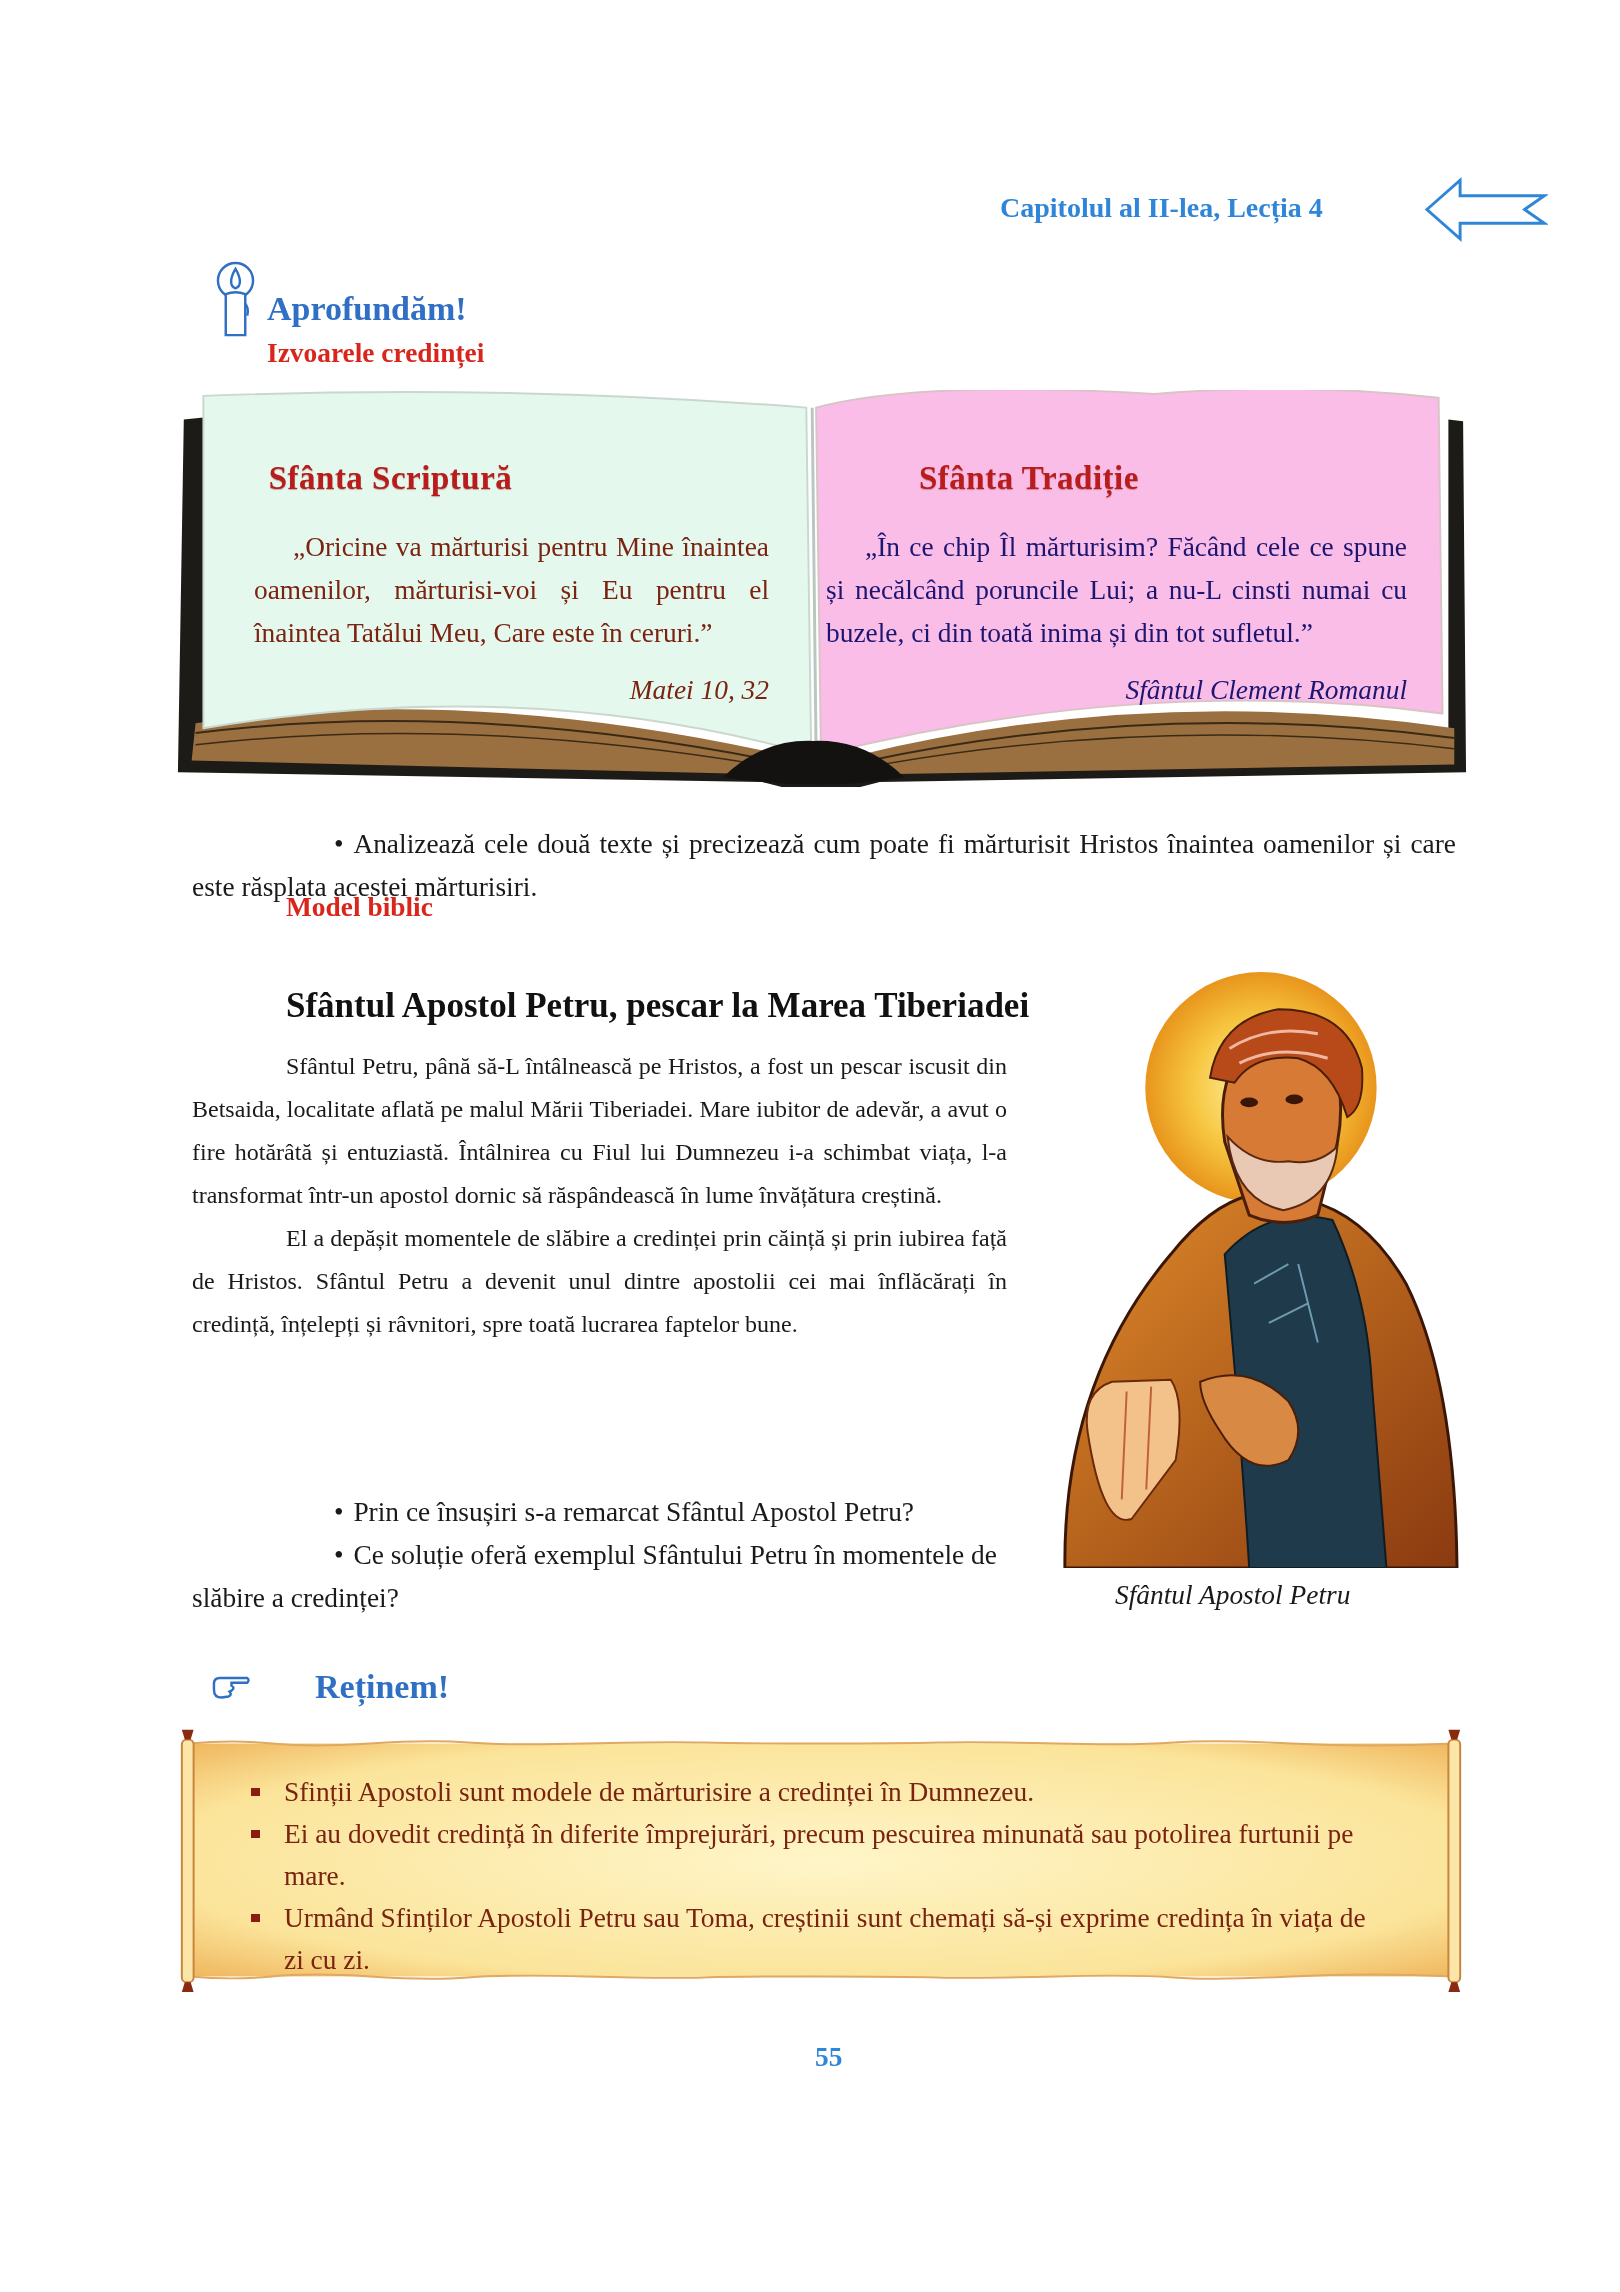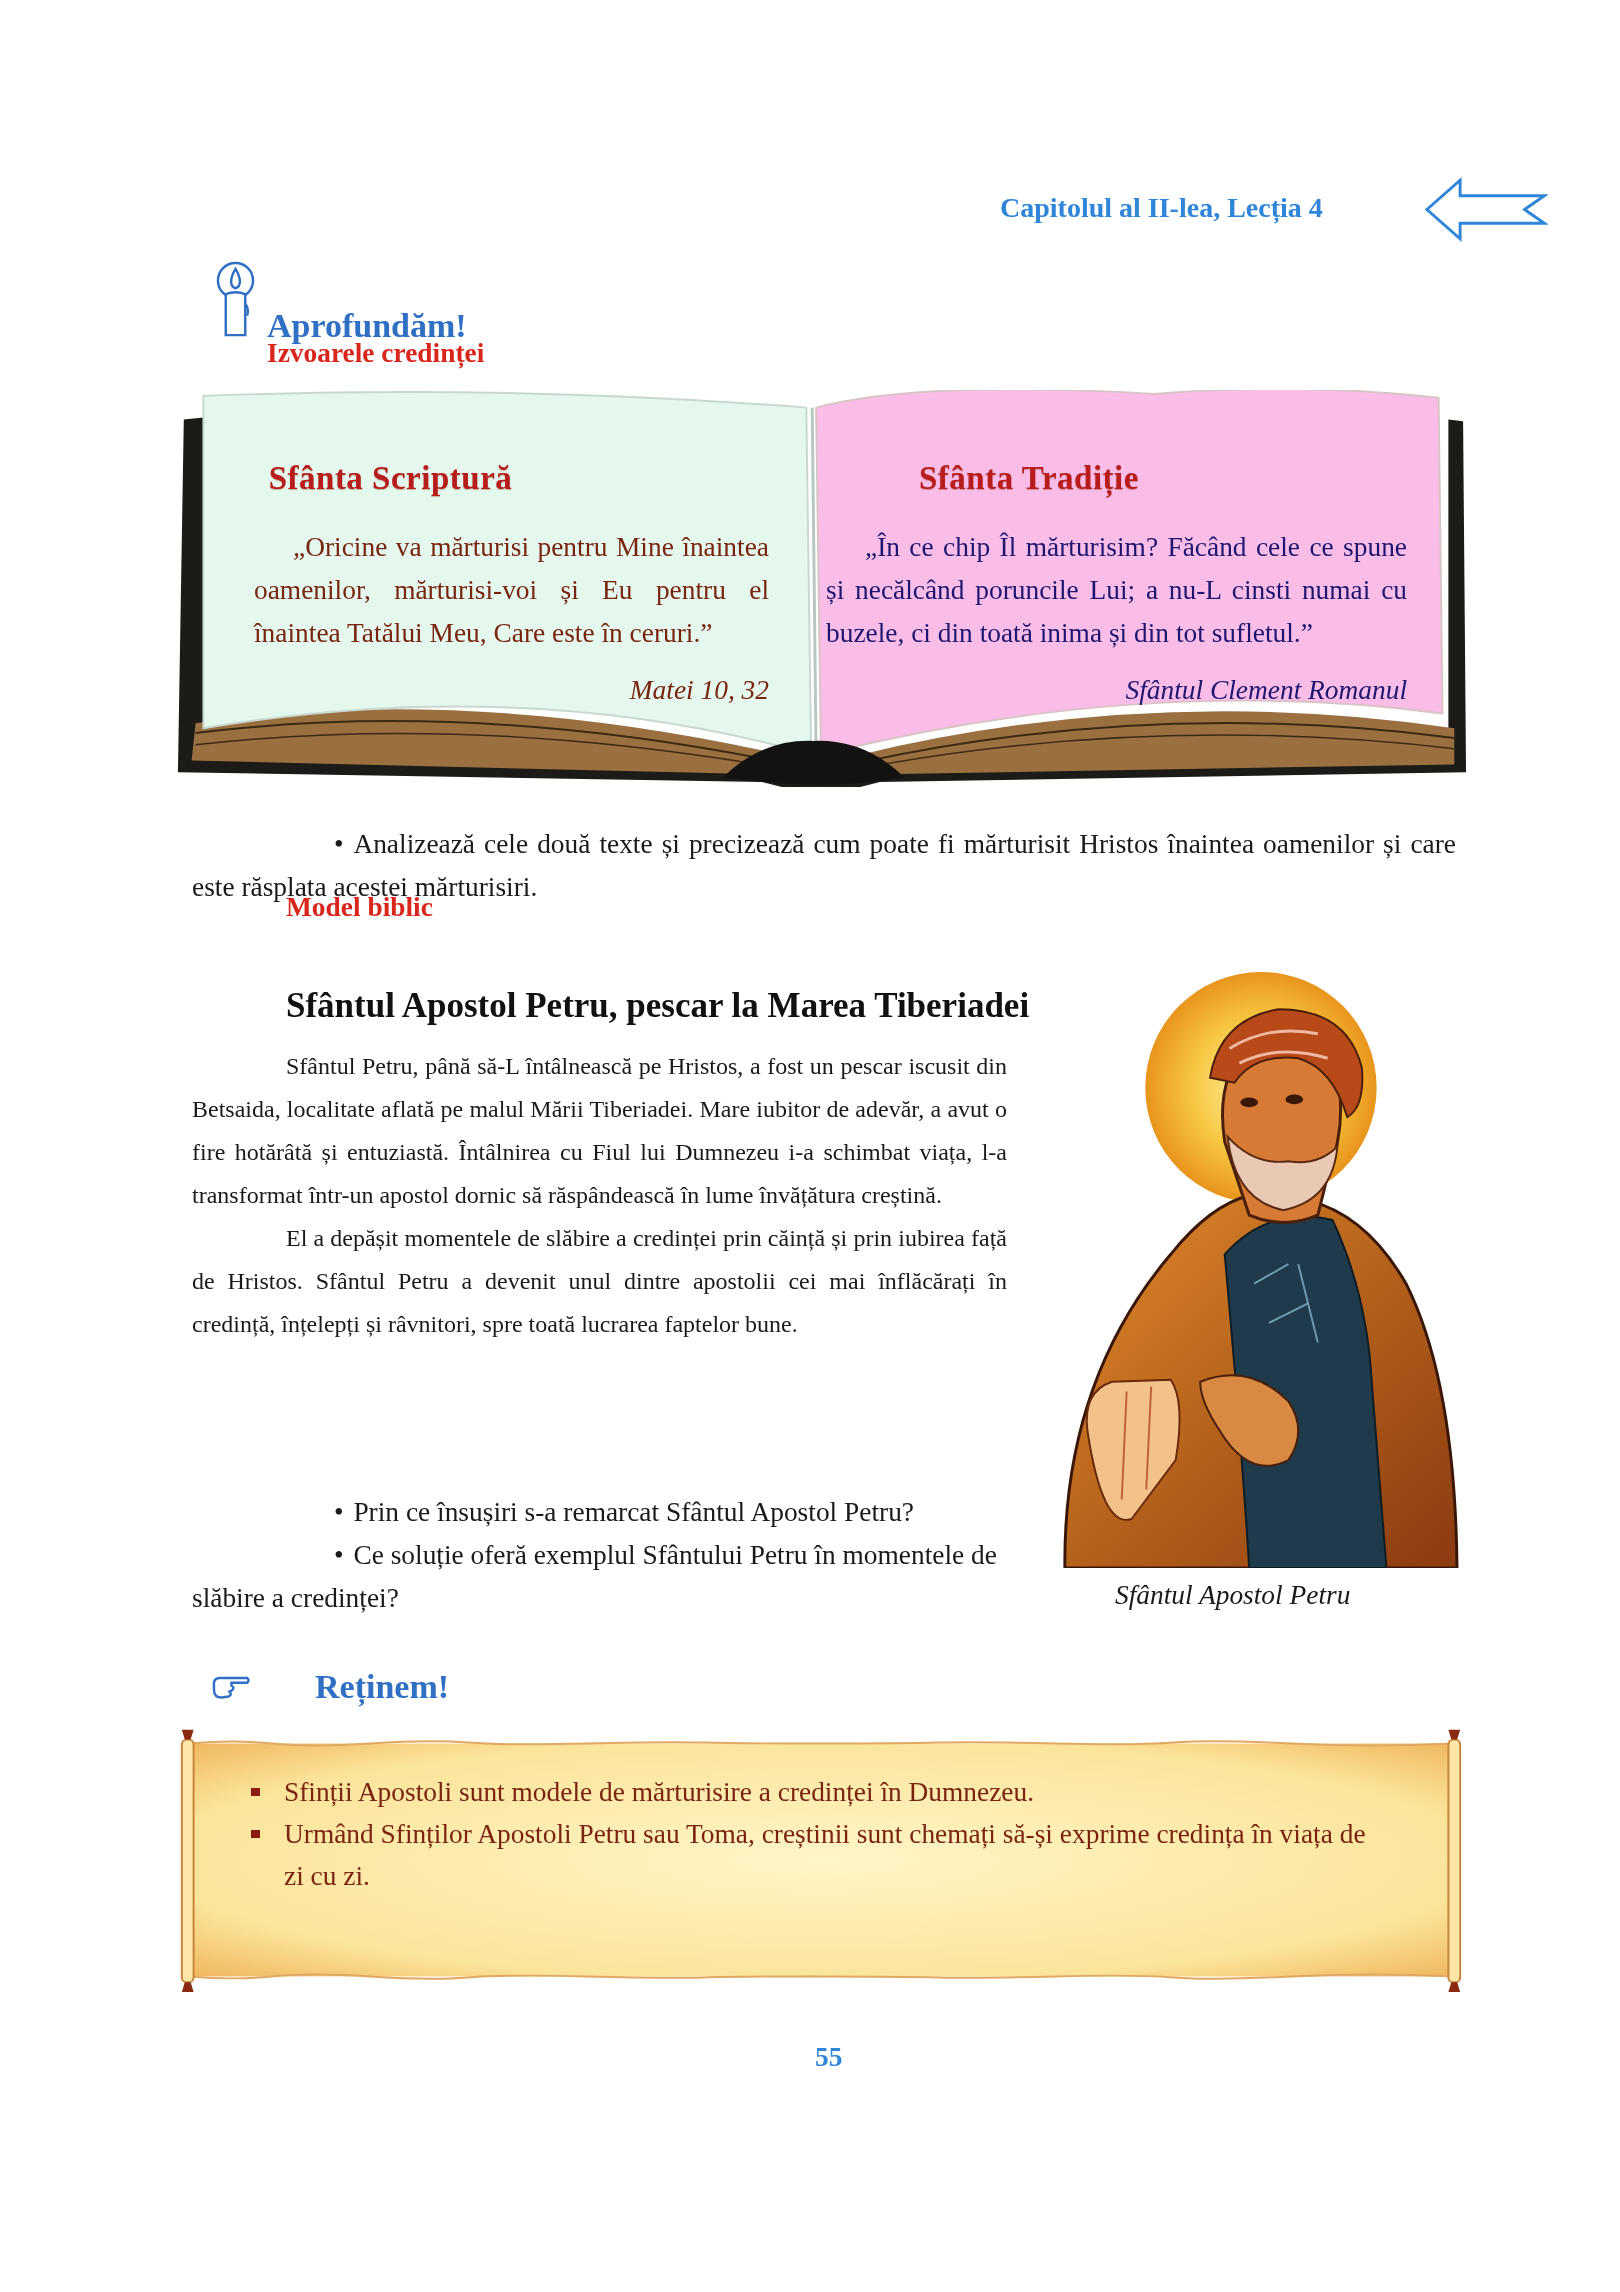--- a/index.html
+++ b/index.html
@@ -5,21 +5,21 @@
   * { box-sizing: border-box; margin: 0; padding: 0; }
   html, body { width: 1620px; height: 2293px; background: #ffffff; }
   body { position: relative; font-family: "Liberation Serif", "DejaVu Serif", serif; color: #1a1a1a; overflow: hidden; }
 
   
   .chapter-header { position: absolute; top: 192px; left: 1000px; font-size: 28px; font-weight: bold; color: #2f86d9; }
   .back-arrow { position: absolute; top: 176px; left: 1423px; width: 125px; height: 67px; }
 
   
   .candle-icon { position: absolute; top: 261px; left: 214px; width: 43px; height: 78px; }
-  .section-title { position: absolute; top: 290px; left: 267px; font-size: 34px; font-weight: bold; color: #2f6fc4; margin-top: 17px; }
+  .section-title { position: absolute; top: 290px; left: 267px; font-size: 34px; font-weight: bold; color: #2f6fc4; }
   .section-subtitle { position: absolute; top: 338px; left: 267px; font-size: 27.4px; font-weight: bold; color: #d9261c; }
 
   
   .book { position: absolute; top: 390px; left: 174px; width: 1294px; height: 397px; }
   .book svg.book-bg { position: absolute; inset: 0; width: 100%; height: 100%; }
   .page-content { position: absolute; }
   .left-page { top: 21.6px; left: 80px; width: 515px; color: #7a2310; }
   .right-page { top: 21.6px; left: 652px; width: 581px; color: #1c1670; }
   .page-heading { font-size: 33px; font-weight: bold; color: #b91c1c; letter-spacing: 0.5px; text-shadow: 0 1px 1px rgba(120,40,10,0.35); margin-top: 48px; }
   .left-page .page-heading { padding-left: 14.7px; }
@@ -175,18 +175,19 @@
     <path d="M16 260 Q60 264 100 260 T200 260 T300 261 T420 260 T540 261 T660 260 T780 261 T900 260 T1020 261 T1140 260 T1306 260" fill="none" stroke="#e0a860" stroke-width="2"></path>
 
     <rect x="8" y="18" width="12" height="248" rx="5" fill="#fbe6a8" stroke="#c8843a" stroke-width="2"></rect>
     <path d="M8 8 L20 8 L17 18 L11 18 Z M8 276 L20 276 L17 266 L11 266 Z" fill="#8a2a10"></path>
 
     <rect x="1300" y="18" width="12" height="248" rx="5" fill="#fbe6a8" stroke="#c8843a" stroke-width="2"></rect>
     <path d="M1300 8 L1312 8 L1309 18 L1303 18 Z M1300 276 L1312 276 L1309 266 L1303 266 Z" fill="#8a2a10"></path>
   </svg>
   <ul class="scroll-list">
     <li><span class="sq"></span><span>Sfinții Apostoli sunt modele de mărturisire a credinței în Dumnezeu.</span></li>
+    <li><span class="sq"></span><span>Ei au dovedit credință în diferite împrejurări, precum pescuirea minunată sau potolirea furtunii pe mare.</span></li>
     <li><span class="sq"></span><span>Urmând Sfinților Apostoli Petru sau Toma, creștinii sunt chemați să-și exprime credința în viața de zi cu zi.</span></li>
   </ul>
 </div>
 
 <div class="page-number">55</div>
 
 
 </body></html>

